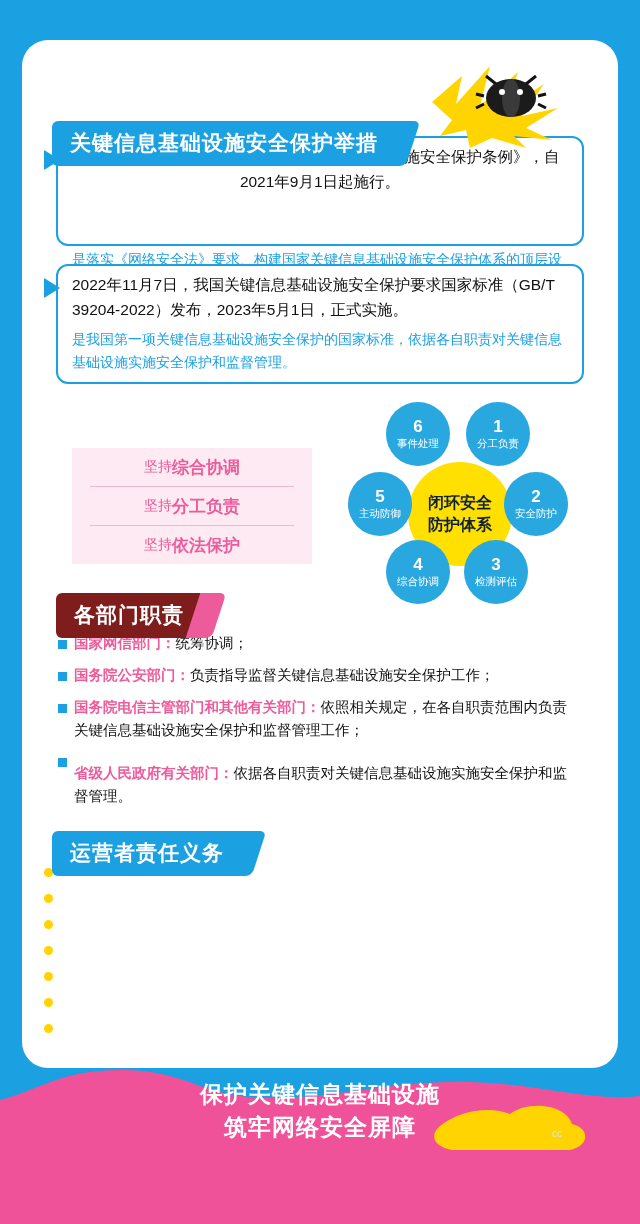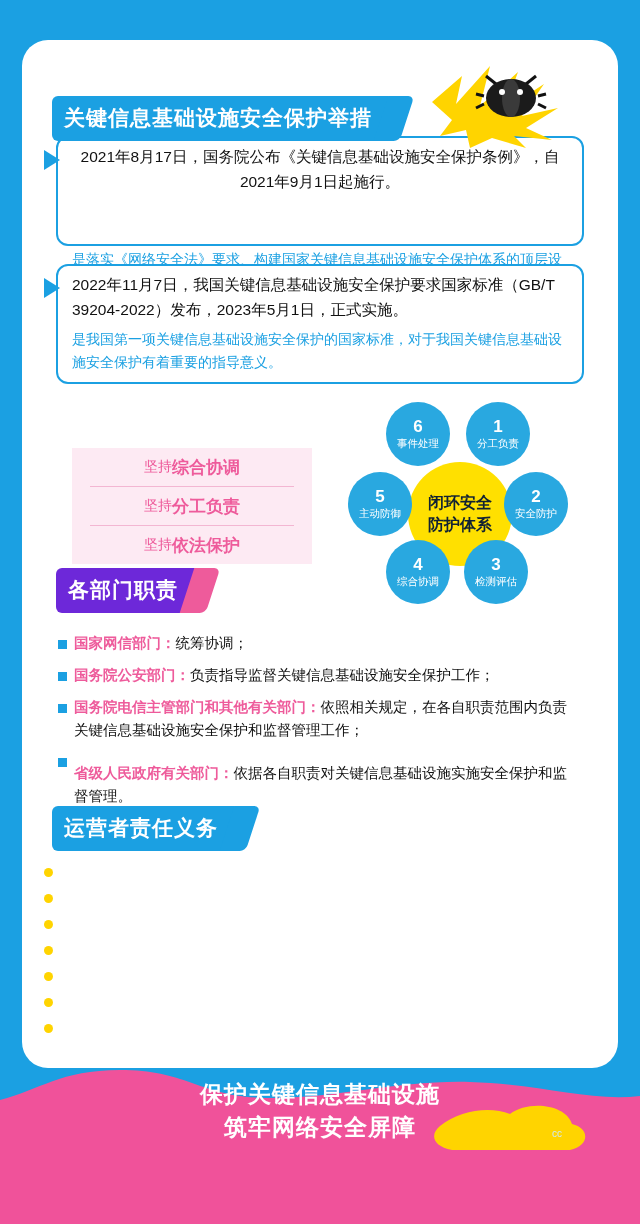--- a/index.html
+++ b/index.html
@@ -24,26 +24,27 @@
   }
   .bug{
     position:absolute;right:92px;top:66px;width:74px;height:56px;z-index:4;
   }
   
   .title-pill{
     position:absolute;
     background:#1ba0e2;
     color:#fff;
     font-size:21px;font-weight:bold;
-    padding:8px 22px 9px 12px;
+    padding:8px 22px 9px 18px;
     border-radius:6px 6px 6px 6px;
     letter-spacing:1px;
     z-index:5;
-  }
-  .title-pill.pink{background:#6d28d9;}
+    margin-top:25px;
+  }
+  .title-pill.pink{background:#7f1d1d;}
   .title-skew{
     position:absolute;width:26px;height:100%;top:0;right:-13px;
     background:inherit;transform:skewX(-18deg);border-radius:0 6px 6px 0;
   }
   
   .bluebox{
     position:absolute;
     border:2px solid #1ba0e2;border-radius:12px;
     box-sizing:border-box;
     background:#fff;
@@ -145,21 +146,21 @@
   </div>
 
   <div class="bluebox" style="left:56px;top:136px;width:528px;height:110px;"></div>
   <div class="arrow" style="left:44px;top:150px;"></div>
   <div class="bbtext" style="left:72px;top:144px;width:496px;text-align:center;">2021年8月17日，国务院公布《关键信息基础设施安全保护条例》，自2021年9月1日起施行。</div>
   <div class="bbsub" style="left:72px;top:200px;width:500px;margin-top:48px;">是落实《网络安全法》要求、构建国家关键信息基础设施安全保护体系的顶层设计和重要举措，更是保障国家安全、社会稳定和经济发展的现实需要。</div>
 
   <div class="bluebox" style="left:56px;top:264px;width:528px;height:120px;"></div>
   <div class="arrow" style="left:44px;top:278px;"></div>
   <div class="bbtext" style="left:72px;top:272px;width:500px;">2022年11月7日，我国关键信息基础设施安全保护要求国家标准（GB/T 39204-2022）发布，2023年5月1日，正式实施。</div>
-  <div class="bbsub" style="left:72px;top:328px;width:500px;">是我国第一项关键信息基础设施安全保护的国家标准，对于我国关键信息基础设施安全保护有着重要的指导意义。</div>
+  <div class="bbsub" style="left:72px;top:328px;width:500px;">是我国第一项关键信息基础设施安全保护的国家标准，依据各自职责对关键信息基础设施实施安全保护和监督管理。</div>
 
   <div class="pinkblock">
     <div class="pinkrow" style="top:0px;">
       <span class="pinksm">坚持</span>
       <span>综合协调</span>
     </div>
     <div class="pinkline" style="top:38px;"></div>
     <div class="pinkrow" style="top:39px;">
       <span class="pinksm">坚持</span>
       <span>分工负责</span>

